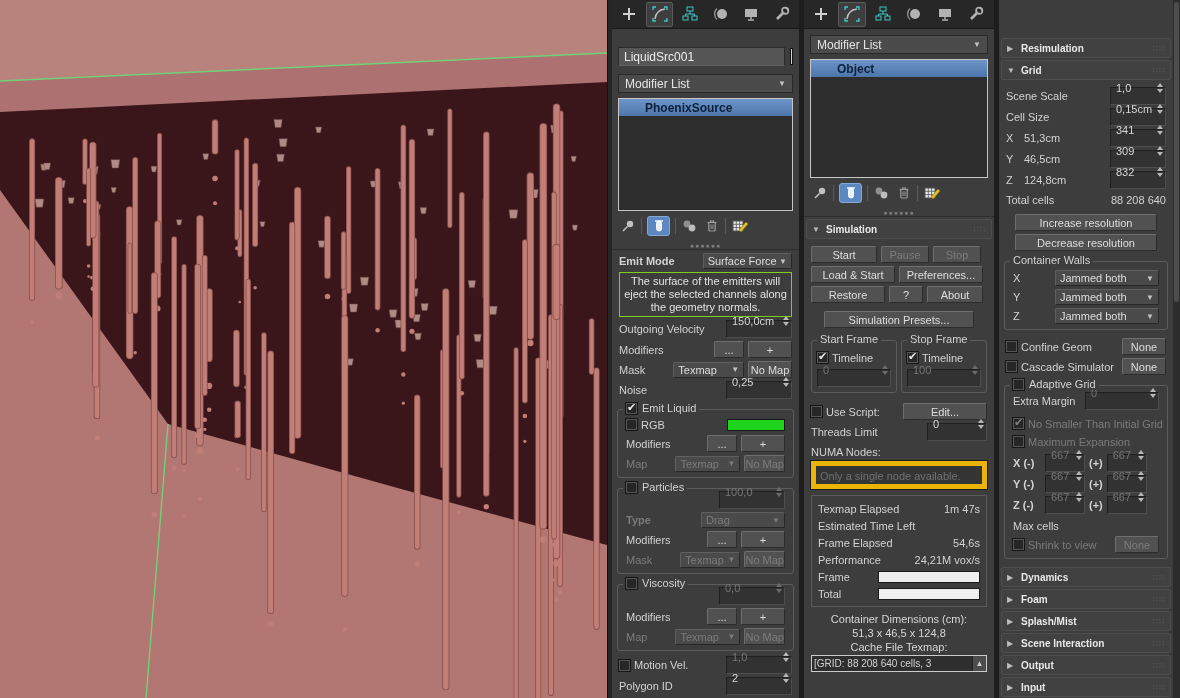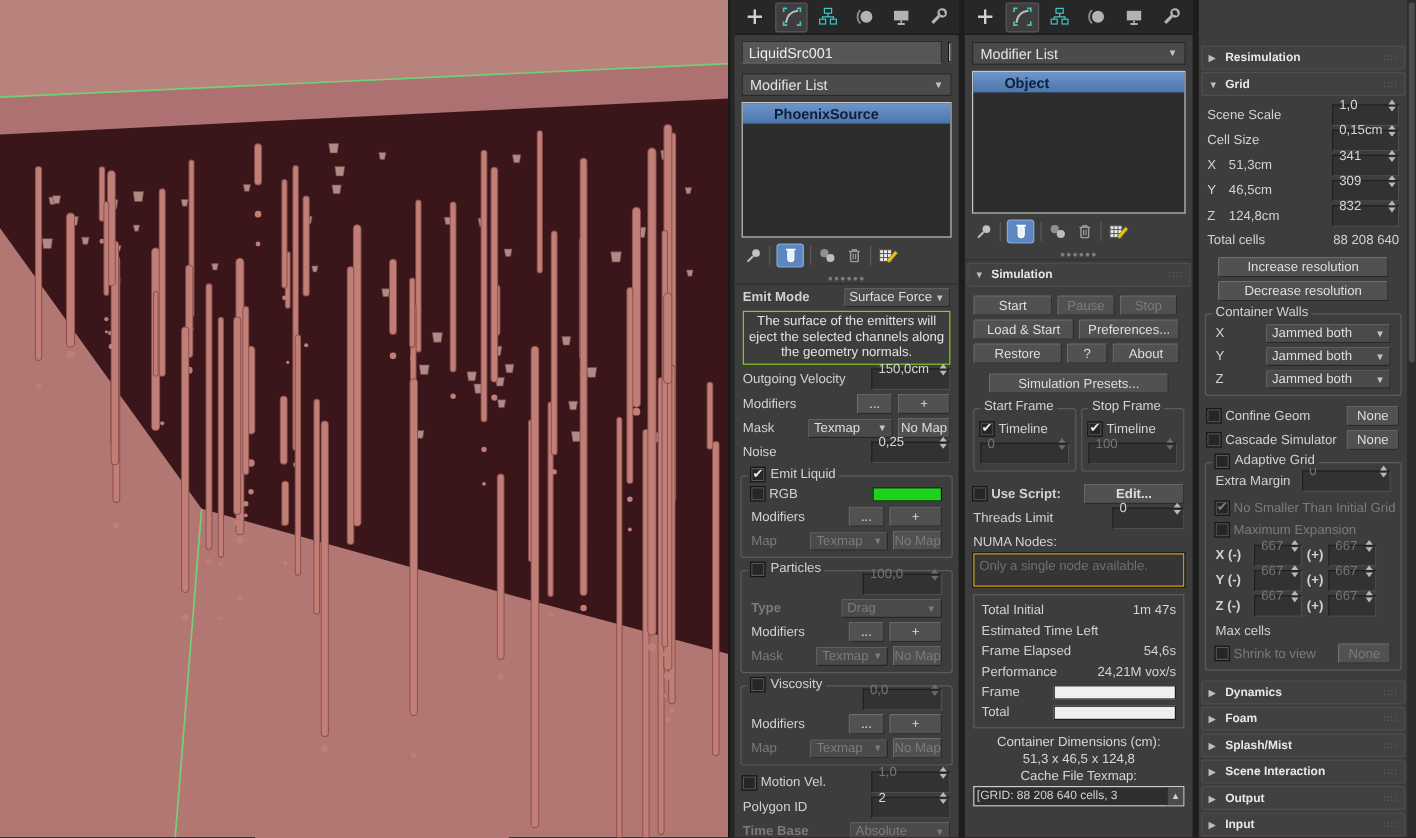--- a/index.html
+++ b/index.html
@@ -21,21 +21,21 @@
   .pgap1 { position:absolute; left:799px; top:0; width:5px; height:698px; background:#1d1d1d; }
   .pgap2 { position:absolute; left:994px; top:0; width:5px; height:698px; background:#1d1d1d; }
   #vsb { position:absolute; right:0; top:0; width:7px; height:698px; background:#2c2c2c; }
   #vsb .thumb { position:absolute; top:2px; left:1px; width:5px; height:300px; background:#4d4d4d; border-radius:2px; }
 
   .ptabs { height:29px; background:#272727; display:flex; align-items:center; gap:3px;
     padding:0 3px; border-bottom:1px solid #191919; }
   .tab { width:28px; height:25px; display:flex; align-items:center; justify-content:center; border-radius:2px; }
   .tab.active { background:#3e3e3e; border:1px solid #5a5a5a; }
 
-  .namerow { display:flex; align-items:center; gap:5px; padding:5px 6px 2px 6px; }
+  .namerow { display:flex; align-items:center; gap:5px; padding:18px 6px 2px 6px; }
   .nmfld { flex:1; height:19px; background:#565656; border:1px solid #2b2b2b; border-bottom-color:#616161;
     color:#ececec; font-size:12px; padding:0 5px; font-family:"Liberation Sans",sans-serif; }
   .swatch { width:17px; height:17px; border:1px solid #141414; }
 
   .mlist { height:19px; background:#4b4b4b; border:1px solid #292929; display:flex; align-items:center;
     padding:0 6px; margin:6px 6px 5px 6px; color:#e4e4e4; font-size:12px; }
   .mlist .arr { margin-left:auto; }
   .arr { font-size:8px; color:#c3c3c3; }
 
   .stk { height:113px; background:#2d2d2d; border:1px solid #c6c6c6; margin:0 6px; }
@@ -86,21 +86,21 @@
   .rarw { color:#bdbdbd; font-size:8px; width:10px; flex:none; }
   .grip { margin-left:auto; color:#636363; font-size:8px; letter-spacing:1px; }
   .infobox { border:1px solid #84cc16; margin:3px 7px; padding:2px 1px; color:#e2e2e2;
     text-align:center; line-height:13px; } .w30{width:30px} .w34{width:34px} .w44{width:44px} .w46{width:46px}
   .w48{width:48px} .w56{width:56px} .w60{width:60px} .w66{width:66px}
   .w74{width:74px} .w84{width:84px} .w92{width:92px} .w104{width:104px} .w150{width:150px}
   .ctr { justify-content:center; }
   .pbar { width:102px; height:12px; background:#efefef; border:1px solid #1c1c1c; }
   .statbox { border:1px solid #5c5c5c; margin:6px 7px; padding:3px 2px; }
   .statbox .row { margin:2px 4px; }
-  .numabox { border:1px solid #eab308; outline:1px solid #1c1c1c; background:#353535; margin:2px 7px;
+  .numabox { border:5px solid #eab308; outline:1px solid #1c1c1c; background:#353535; margin:2px 7px;
     height:28px; color:#707070; padding:4px 4px; }
   .cachebox { display:flex; margin:2px 7px; border:1px solid #cbcbcb; background:#2e2e2e; height:17px; }
   .cachebox .txt { flex:1; color:#d2d2d2; font-size:10px; padding:2px 2px; white-space:nowrap; overflow:hidden; }
   .cachebox .sb { width:14px; background:#4c4c4c; border-left:1px solid #232323; color:#cfcfcf;
     font-size:8px; display:flex; align-items:center; justify-content:center; }
   .cdim { text-align:center; color:#d6d6d6; margin:2px 0; }
   .fgrp { border:1px solid #5c5c5c; border-radius:3px; width:86px; padding:8px 5px 4px 5px; position:relative; }
   .fgrp .glab { font-size:11px; }
 </style>
 </head>
@@ -764,21 +764,21 @@
             <span class="fld dim" style="width:100%;">
               <span class="v">100</span>
               <span class="spin">
                 <i class="u"></i>
                 <i class="d"></i>
               </span>
             </span>
           </div>
       </div>
     </div>
-    <div class="row" style="margin-top:10px;font-weight:bold;">
+    <div class="row" style="margin-top:10px;">
       <span class="cb"></span>
       <span class="lbl">Use Script:</span>
         <span class="grow"></span>
       <span class="btn w84">Edit...</span>
     </div>
     <div class="row">
       <span class="lbl">Threads Limit</span>
         <span class="grow"></span>
       <span class="fld w60">
           <span class="v">0</span>
@@ -788,21 +788,21 @@
           </span>
         </span>
     </div>
     <div class="row" style="margin-bottom:1px;">
       <span class="lbl">NUMA Nodes:</span>
     </div>
     <div class="numabox"><span>Only a single node available.</span></div>
 
     <div class="statbox">
       <div class="row">
-          <span class="lbl">Total Initial</span>
+          <span class="lbl">Texmap Elapsed</span>
           <span class="grow"></span>
           <span class="lbl">1m 47s</span>
         </div>
       <div class="row">
           <span class="lbl">Estimated Time Left</span>
           <span class="grow"></span>
           <span class="lbl"></span>
         </div>
       <div class="row">
           <span class="lbl">Frame Elapsed</span>

